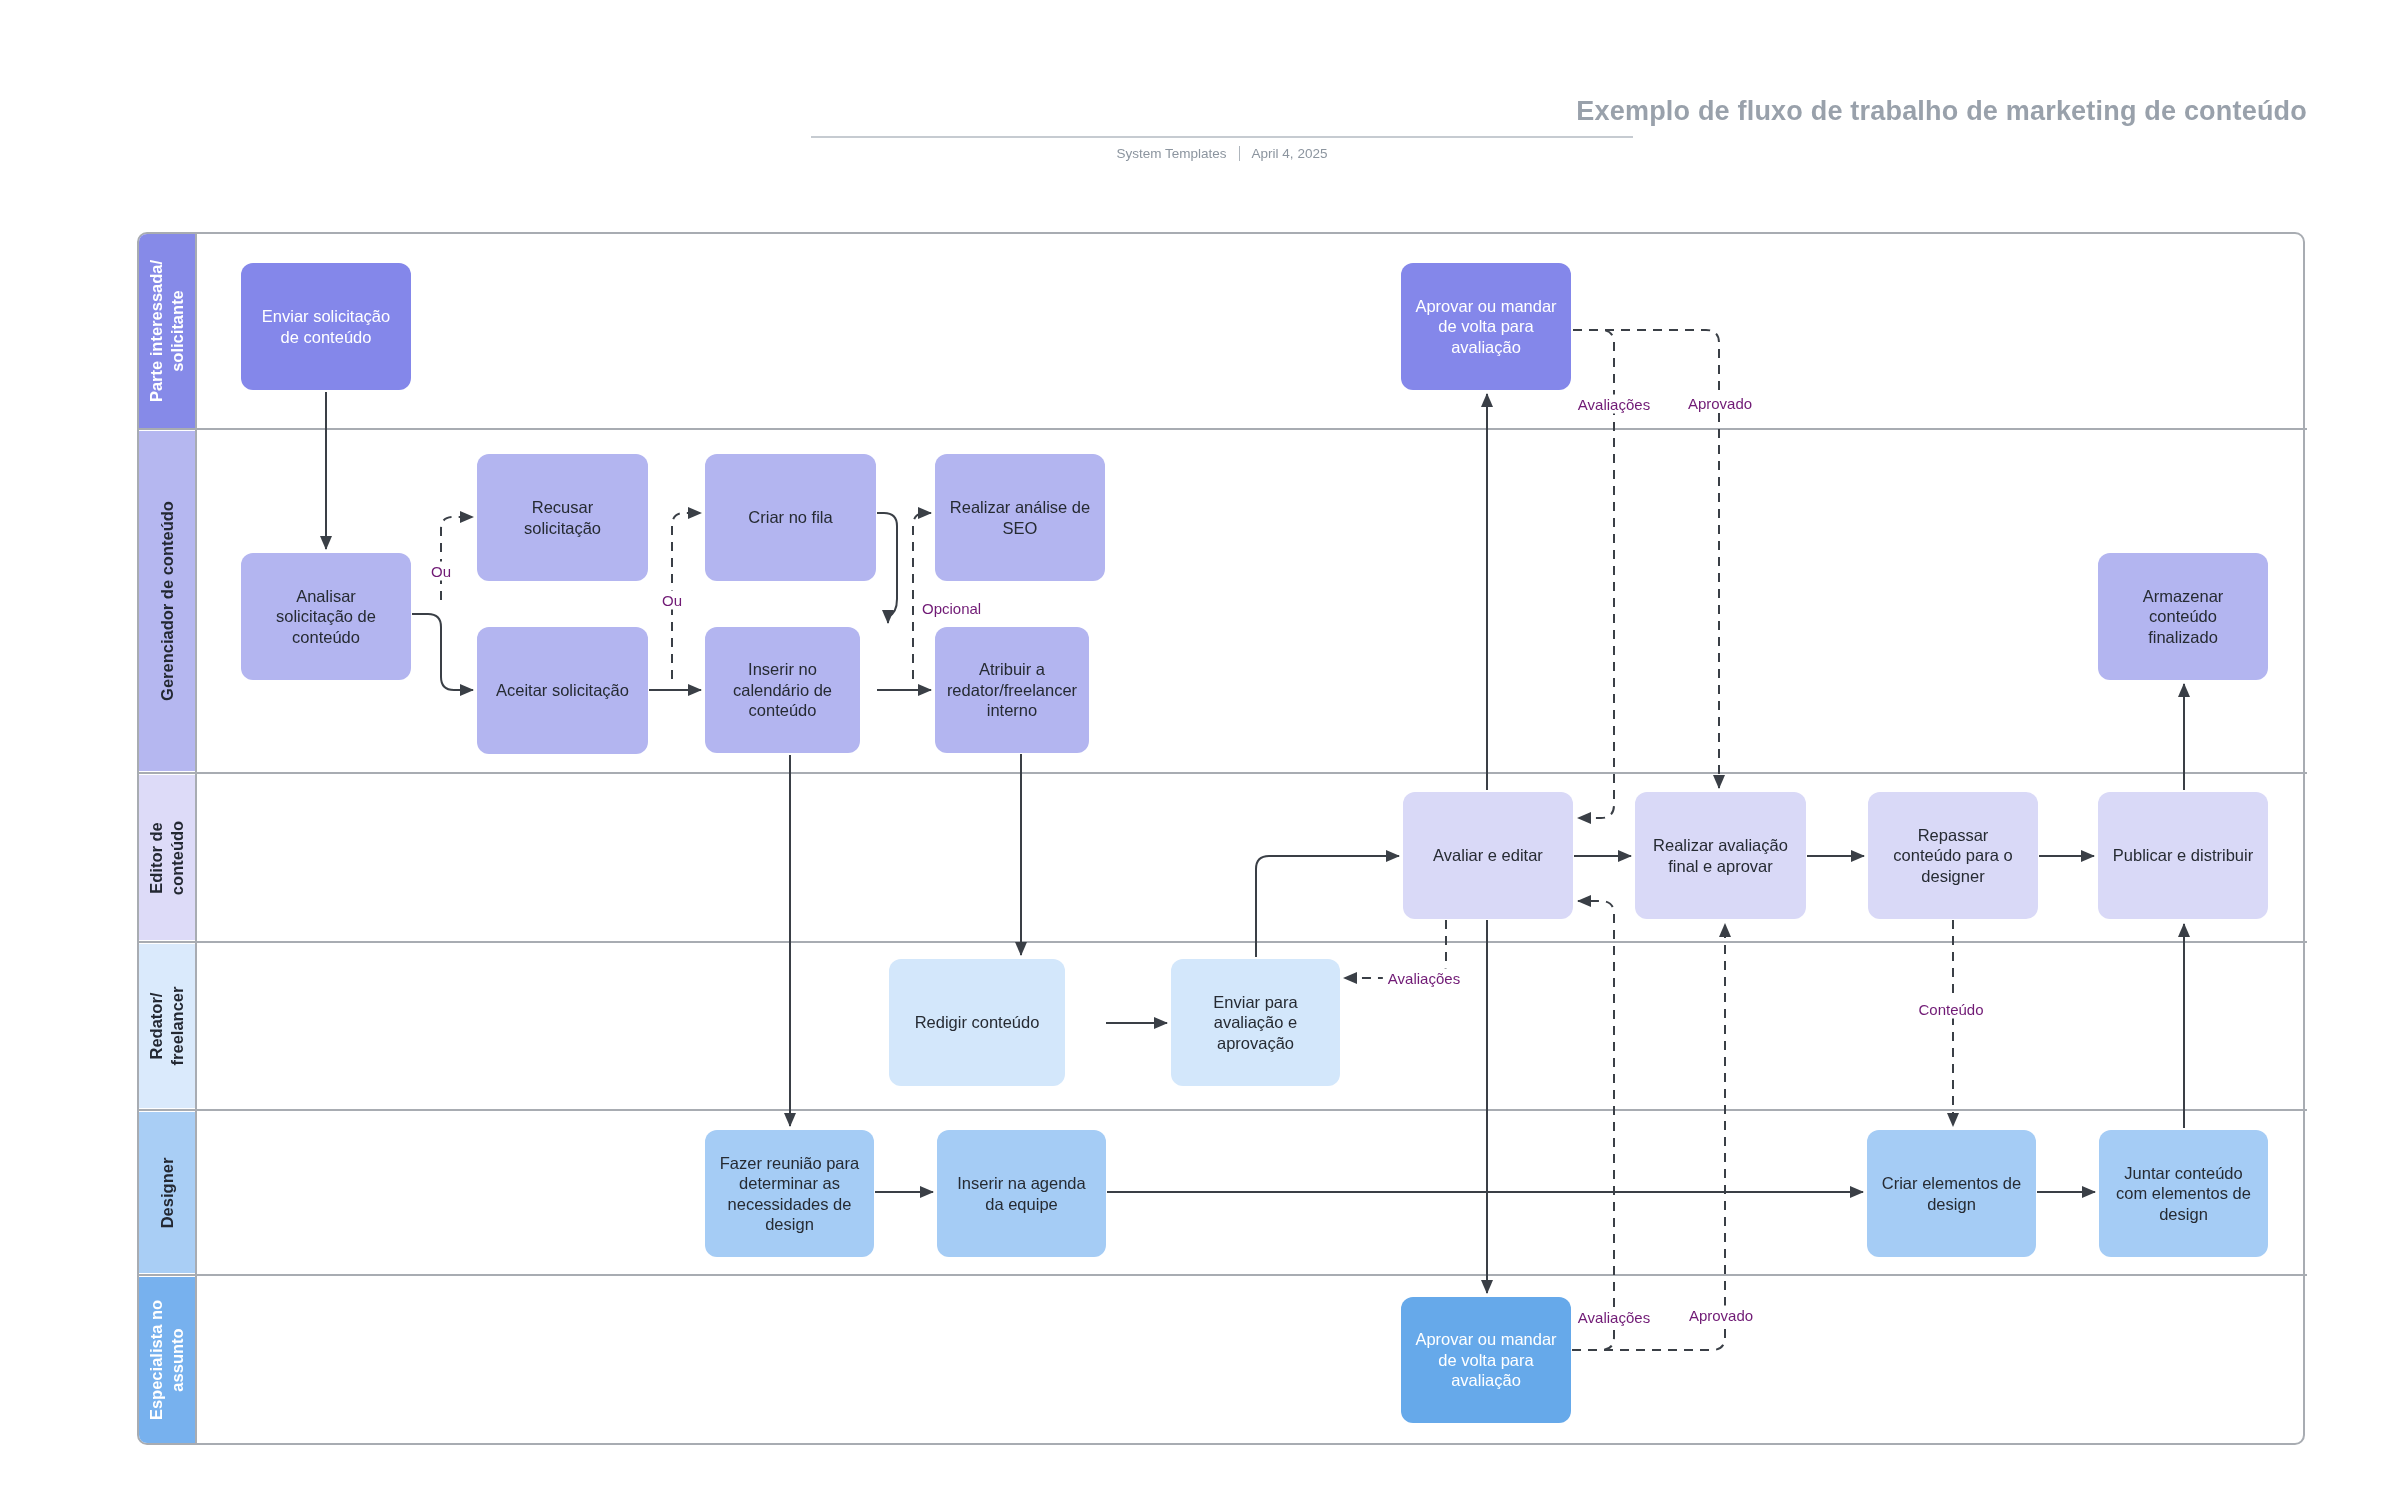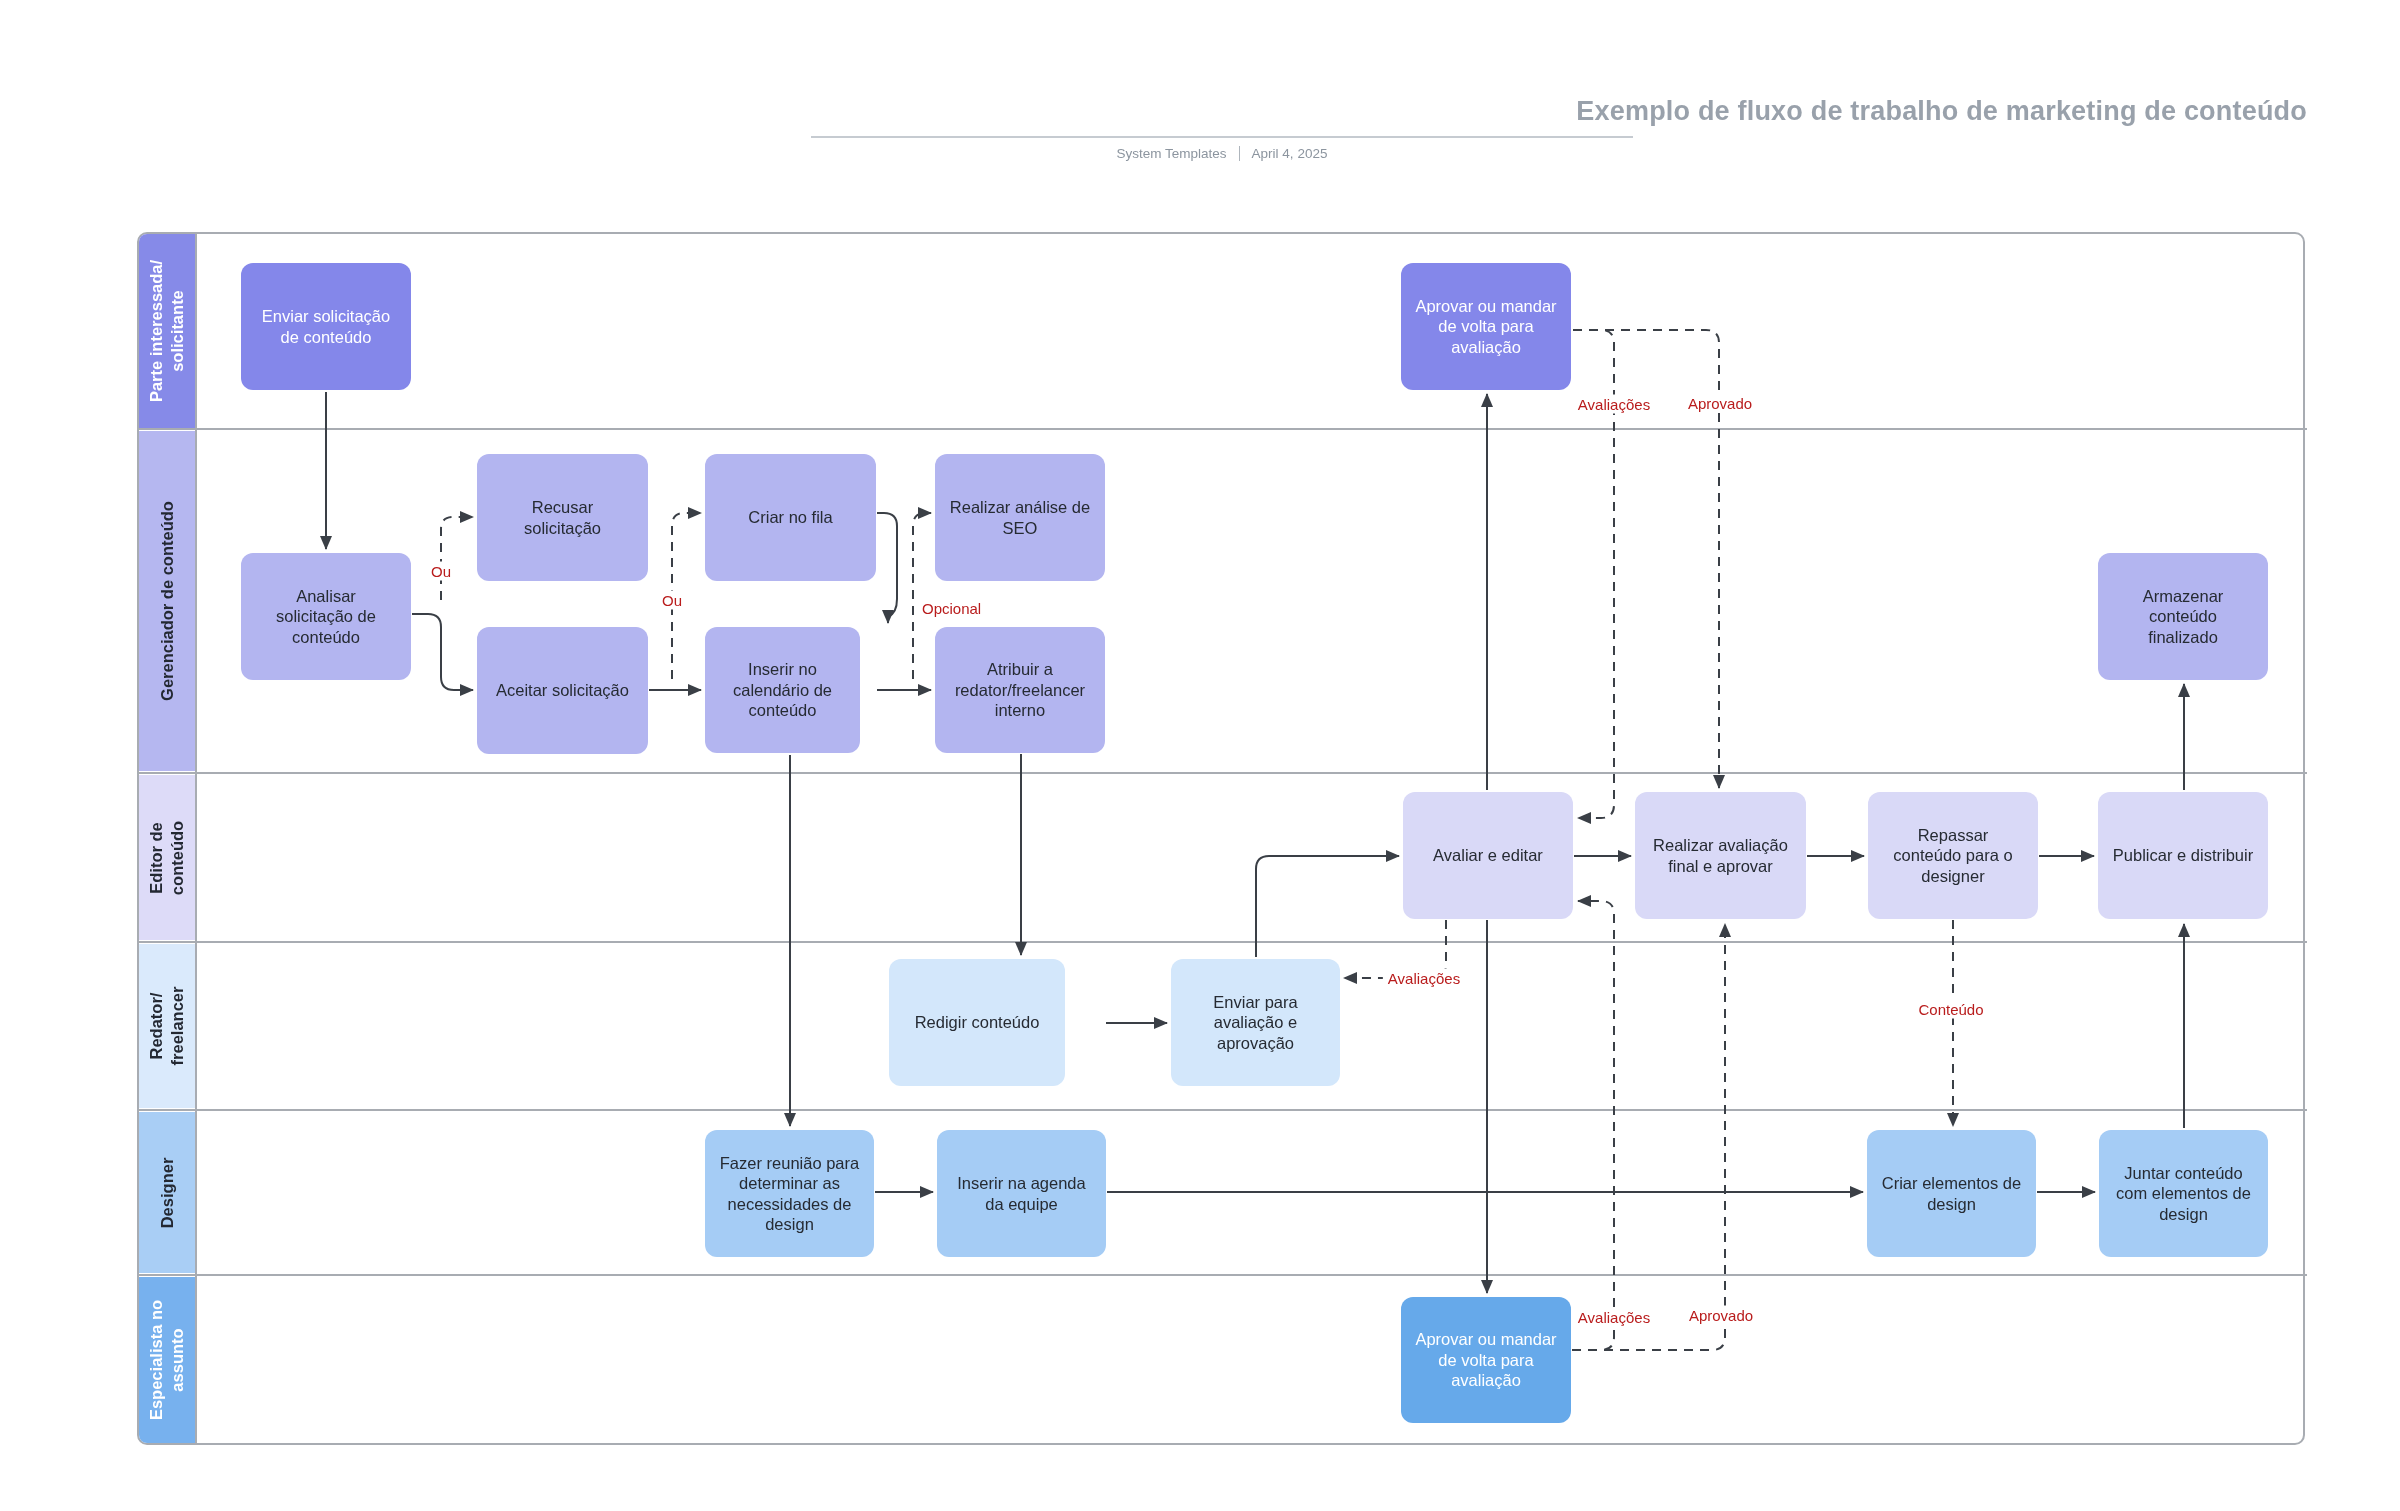--- a/index.html
+++ b/index.html
@@ -43,21 +43,21 @@
   .f-lane3{background:#D9D9F7;}
   .f-lane4{background:#D3E7FB;}
   .f-lane5{background:#A5CCF5;}
   .f-lane6{background:#66A9EA;color:#ffffff;}
   .pad20{padding:0 32px;}
   .pad22{padding:0 22px;align-items:center;}
   .pad30{padding:0 47px;}
 
   
   .elabel{position:absolute;transform:translate(-50%,-50%);background:#ffffff;
-    font-size:15px;color:#b91c1c;padding:1px 5px;white-space:nowrap;}
+    font-size:15px;color:#701a75;padding:1px 5px;white-space:nowrap;}
   .elabel.anchor-left{transform:translate(0,-50%);}
 </style>
 </head>
 <body>
 
 <div class="canvas">
 
   <div class="header">
     <div class="title">Exemplo de fluxo de trabalho de marketing de conteúdo</div>
     <div class="title-rule"></div>
@@ -171,21 +171,21 @@
     </div>
   <div class="node f-lane2" style="left:705px;top:454px;width:171px;height:127px">
       <span>Criar no fila</span>
     </div>
   <div class="node f-lane2" style="left:705px;top:627px;width:155px;height:126px">
       <span>Inserir no calendário de conteúdo</span>
     </div>
   <div class="node f-lane2" style="left:935px;top:454px;width:170px;height:127px">
       <span>Realizar análise de SEO</span>
     </div>
-  <div class="node f-lane2" style="left:935px;top:627px;width:170px;height:126px">
+  <div class="node f-lane2" style="left:935px;top:627px;width:154px;height:126px">
       <span>Atribuir a redator/freelancer interno</span>
     </div>
   <div class="node f-lane2 pad30" style="left:2098px;top:553px;width:170px;height:127px">
       <span>Armazenar conteúdo finalizado</span>
     </div>
 
   <div class="node f-lane3" style="left:1403px;top:792px;width:170px;height:127px">
       <span>Avaliar e editar</span>
     </div>
   <div class="node f-lane3" style="left:1635px;top:792px;width:171px;height:127px">

